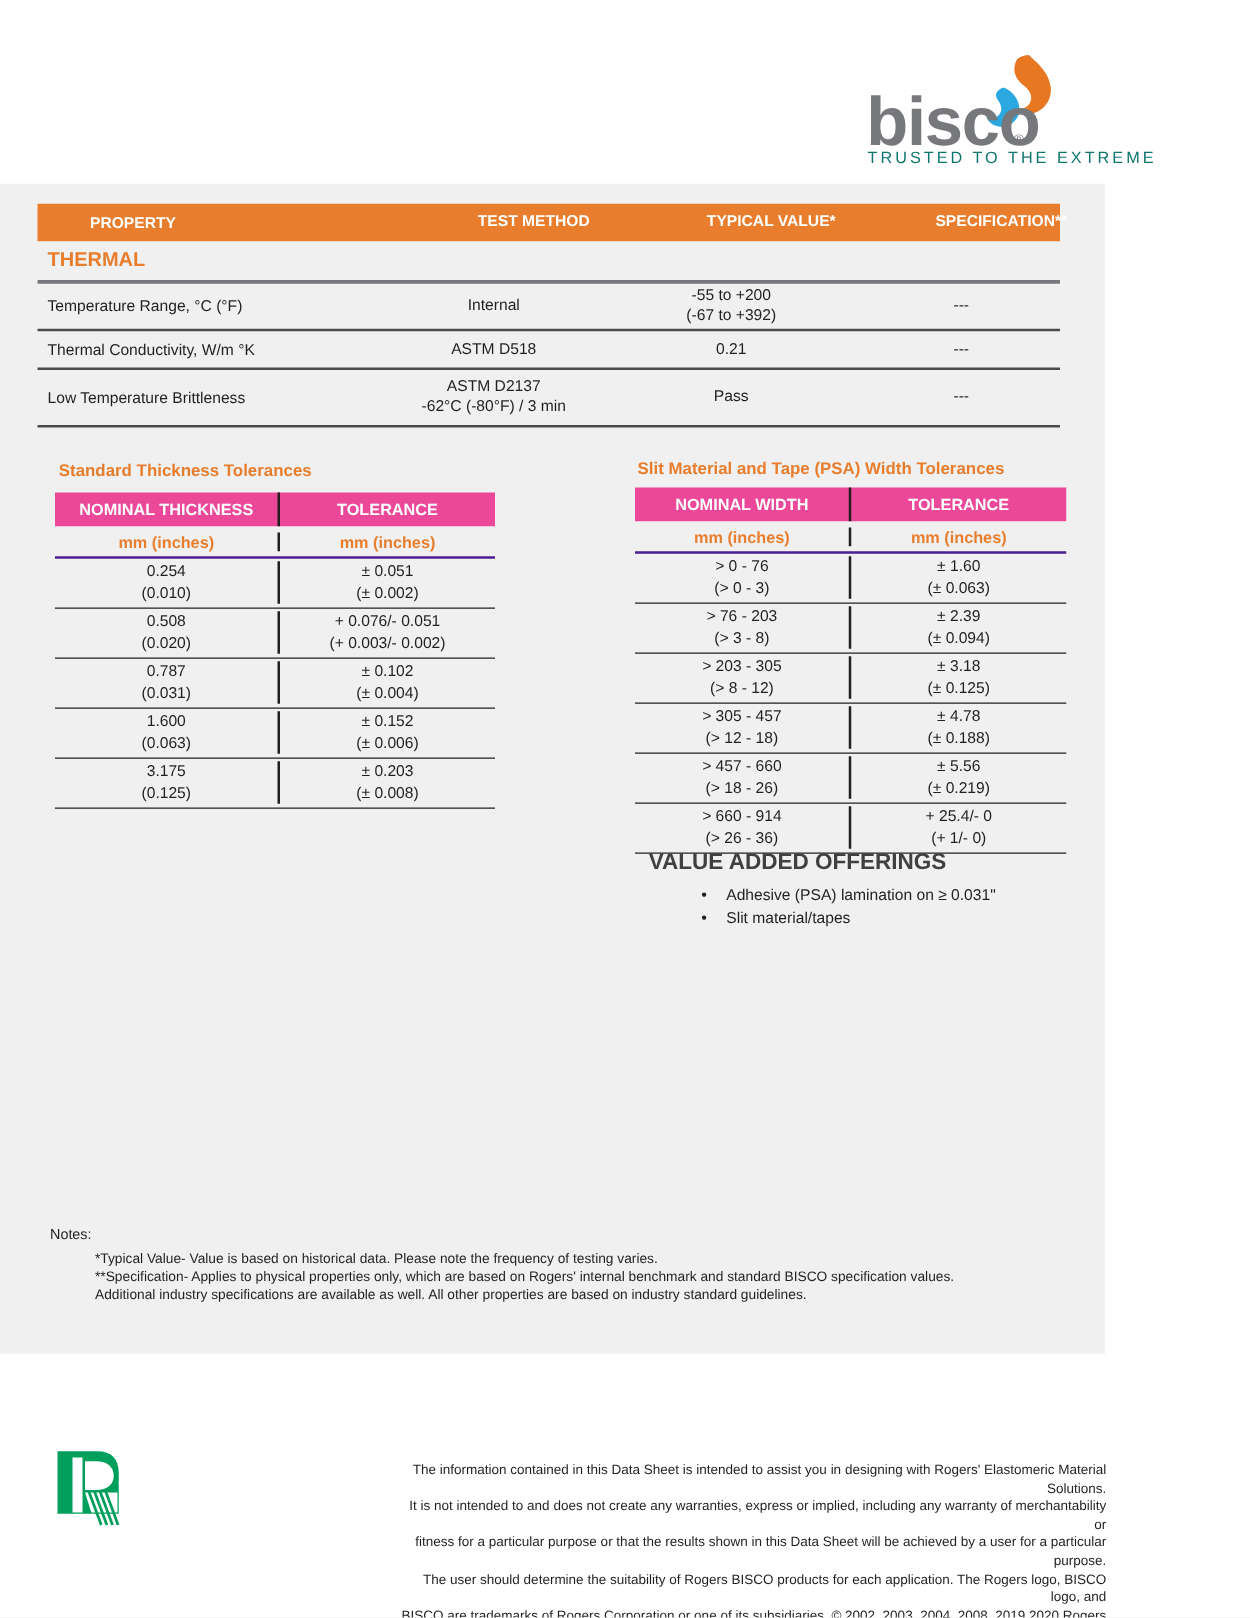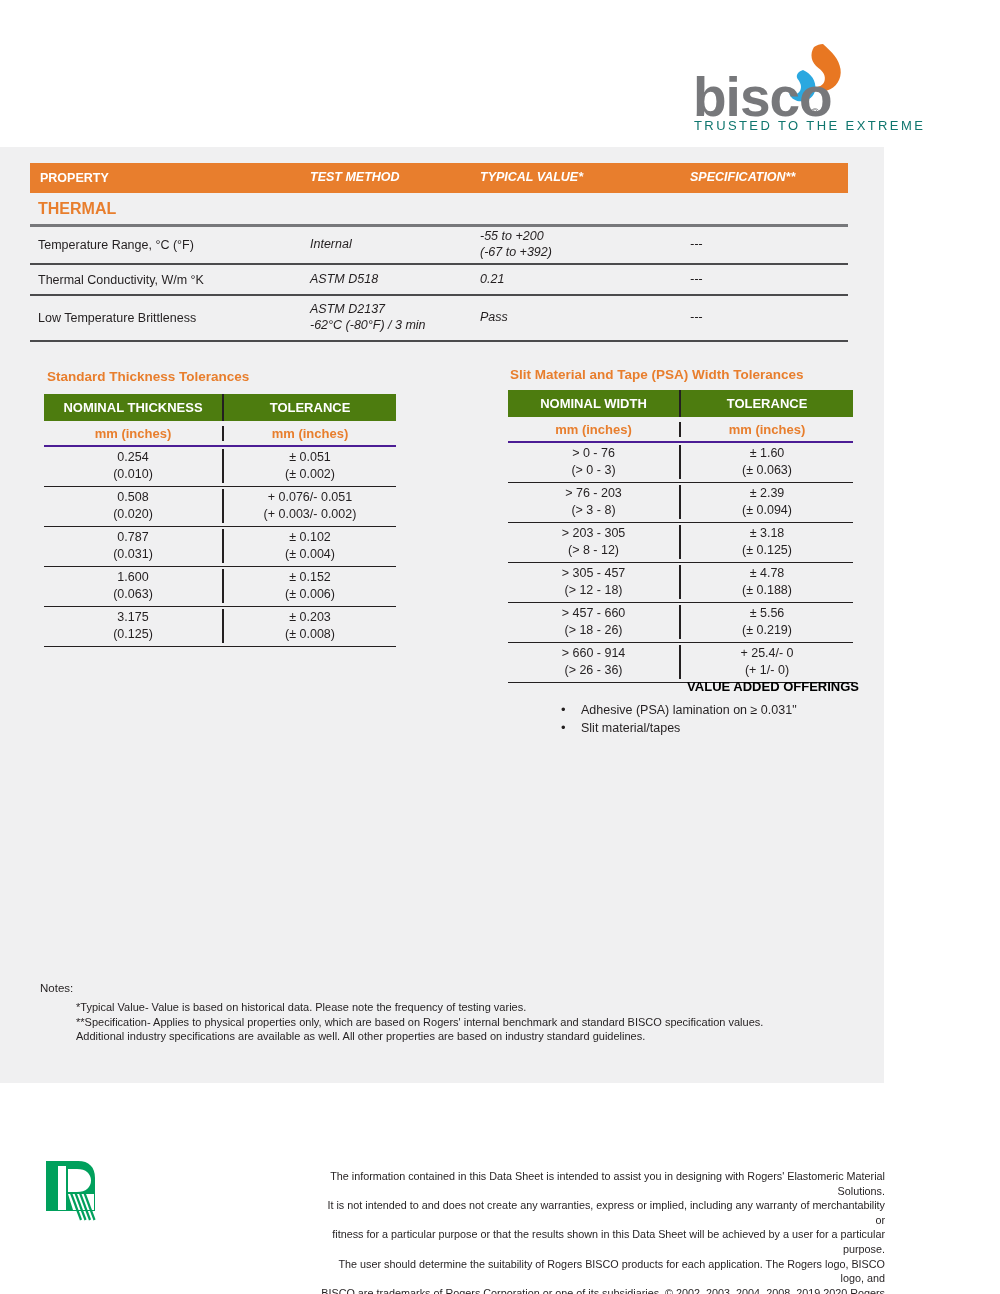--- a/index.html
+++ b/index.html
@@ -23,48 +23,48 @@
   .bisco-reg { position:absolute; left:118px; top:62px; font-size:11px; color:#77787b; }
   .bisco-tagline {
     position:absolute; left:1px; top:74px; font-size:13px; letter-spacing:2.4px;
     color:#0f766e; white-space:nowrap;
   }
 
   
   .props { left:30px; top:163px; width:818px; font-size:12.5px; }
   .pt-grid { display:grid; grid-template-columns:280px 170px 210px 158px; align-items:center; }
   .pt-header {
-    background:#e87e2d; color:#ffffff; font-weight:bold; height:30px;
+    background:#e87e2d; color:#ffffff; font-weight:bold; height:30px;padding-left:32px;
   }
   .pt-header .c1 { padding-left:10px; }
-  .c2,.c3,.c4 { text-align:left; line-height:1.25;font-style:italic; }
+  .c2,.c3,.c4 { text-align:center; line-height:1.25; }
   .pt-section {
     color:#e87e2d; font-weight:bold; font-size:16px;
     padding:7px 0 6px 8px; border-bottom:3px solid #77787b;
   }
   .pt-row { border-bottom:2px solid #4b4b4d; }
   .pt-row .c1 { padding-left:8px; }
   .row-h1 { height:36px; } .row-h2 { height:29px; } .row-h3 { height:44px; }
 
   
   .tol-title { color:#e87e2d; font-weight:bold; font-size:13.5px; white-space:nowrap; }
   .tt { font-size:12.5px; }
   .tt-grid { display:grid; text-align:center; }
   .tt-left .tt-grid  { grid-template-columns:178px 174px; }
   .tt-right .tt-grid { grid-template-columns:171px 174px; }
-  .tt-head { background:#4d7c0f; color:#fff; font-weight:bold; font-size:13px; height:27px; align-items:center; }
+  .tt-head { background:#ec4899; color:#fff; font-weight:bold; font-size:13px; height:27px; align-items:center; }
   .tt-units { color:#e87e2d; font-weight:bold; font-size:13px; padding:5px 0 4px; border-bottom:2px solid #4c1d95; }
   .tt-row { border-bottom:1.5px solid #231f20; padding:2px 0 3px; line-height:1.36; }
   .tt-c2 { border-left:2px solid #231f20; }
   .tt-head .tt-c2 { border-left:2px solid #231f20; height:100%; display:flex; align-items:center; justify-content:center; }
   .tt-head .tt-c1 { display:flex; align-items:center; justify-content:center; }
 
   
   .vao { left:519px; top:679px; width:340px; }
-  .vao-title { color:#000000; font-weight:bold; font-size:13px; margin-bottom:7px;text-align:right; }
+  .vao-title { color:#404040; font-weight:bold; font-size:18px; margin-bottom:7px; }
   .vao-item { font-size:12.5px; line-height:1.45; padding-left:62px; position:relative; }
   .vao-item::before { content:"•"; position:absolute; left:42px; font-size:13px; }
 
   
   .notes { left:40px; top:982px; width:760px; }
   .notes-label { font-size:11.5px; margin-bottom:6px; }
   .notes-lines { margin-left:36px; font-size:11px; line-height:1.33; }
 
   
   .rlogo { left:45px; top:1160px; display:flex; align-items:flex-start; }

